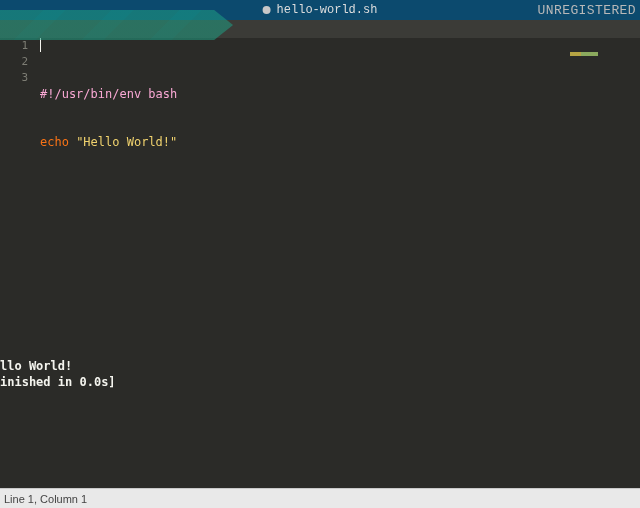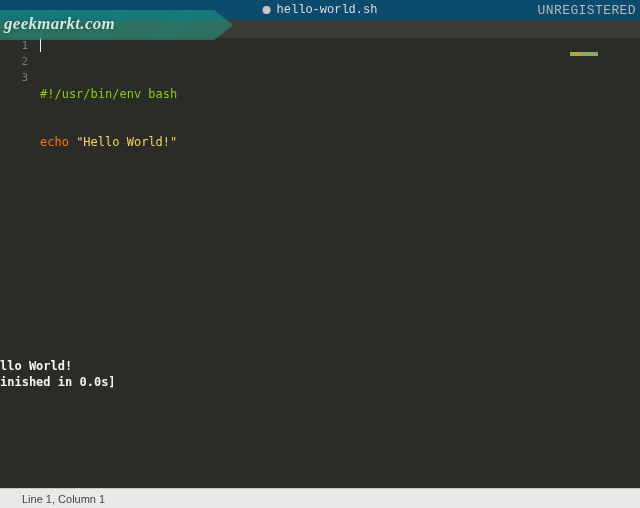--- a/index.html
+++ b/index.html
@@ -67,21 +67,21 @@
   .gutter div { height: 16px; font-size: 11px; }
   .code {
     flex: 1;
     color: #cfcfc7;
     line-height: 16px;
     font-size: 12px;
     position: relative;
     white-space: pre;
   }
   .line { height: 16px; }
-  .cmt { color: #84cc16; margin-top: 44px; }
+  .cmt { color: #f9a8d4; margin-top: 44px; }
   .kw  { color: #f97316; }
   .str { color: #f0d26e; }
   .cursor {
     position: absolute;
     left: 0; top: 0;
     width: 1px; height: 14px;
     background: #f5f5ef;
   }
   .minimap-blip {
     position: absolute;
@@ -115,21 +115,21 @@
     position: absolute;
     bottom: 0; left: 0;
     height: 20px;
     width: 100%;
     background: #e9e9e9;
     color: #444;
     font-family: -apple-system, sans-serif;
     font-size: 11px;
     display: flex;
     align-items: center;
-    padding-left: 22px;
+    padding-left: 4px;
     border-top: 1px solid #c9c9c9;
     margin-top: 8px;
   }
   
   .watermark {
     position: absolute;
     top: 10px; left: -2px;
     width: 235px; height: 30px;
     pointer-events: none;
   }
@@ -182,14 +182,13 @@
 
 <div class="output"><span>llo World!</span>
 <span>inished in 0.0s]</span></div>
 
 <div class="status-bar">
   <span>Line 1, Column 1</span>
 </div>
 
 <div class="watermark">
   <div class="wm-bg"></div>
-  <div class="wm-text">geekmarkt.com</div>
 </div>
 
 </body></html>

